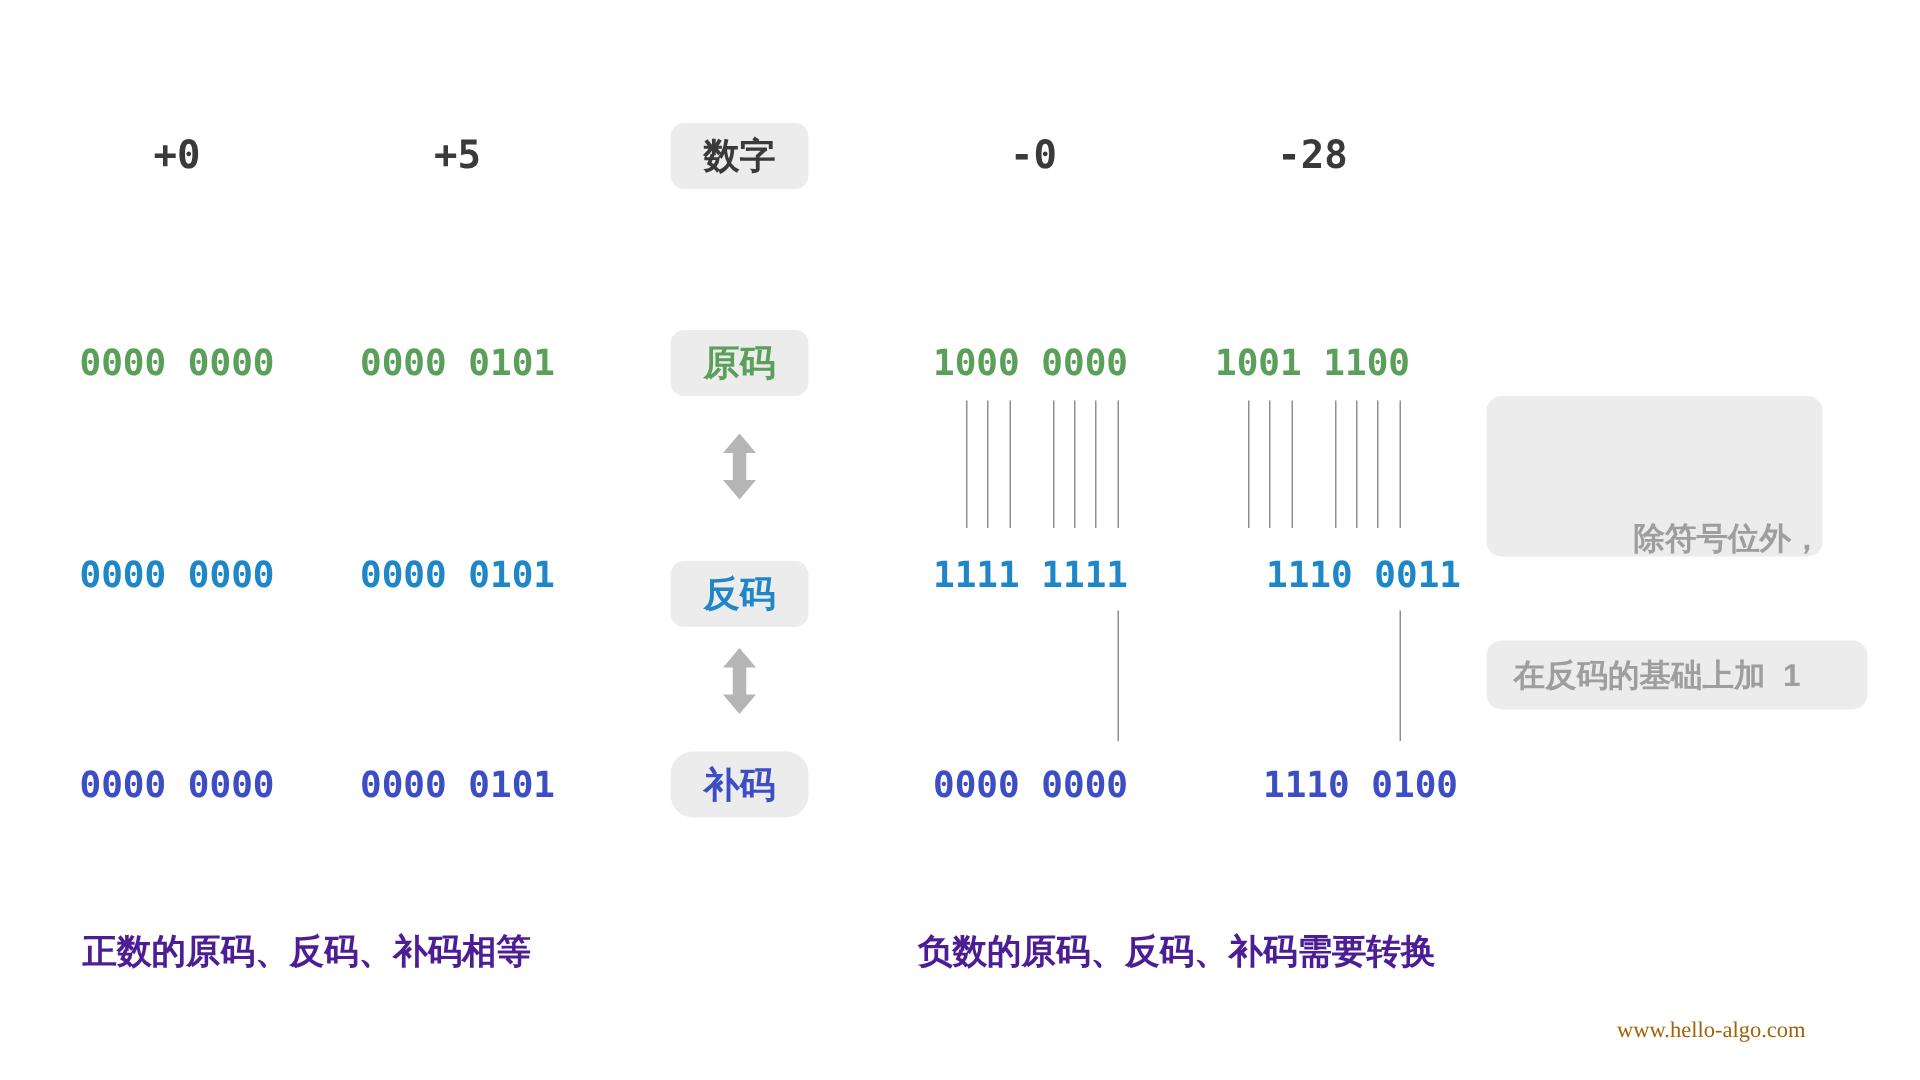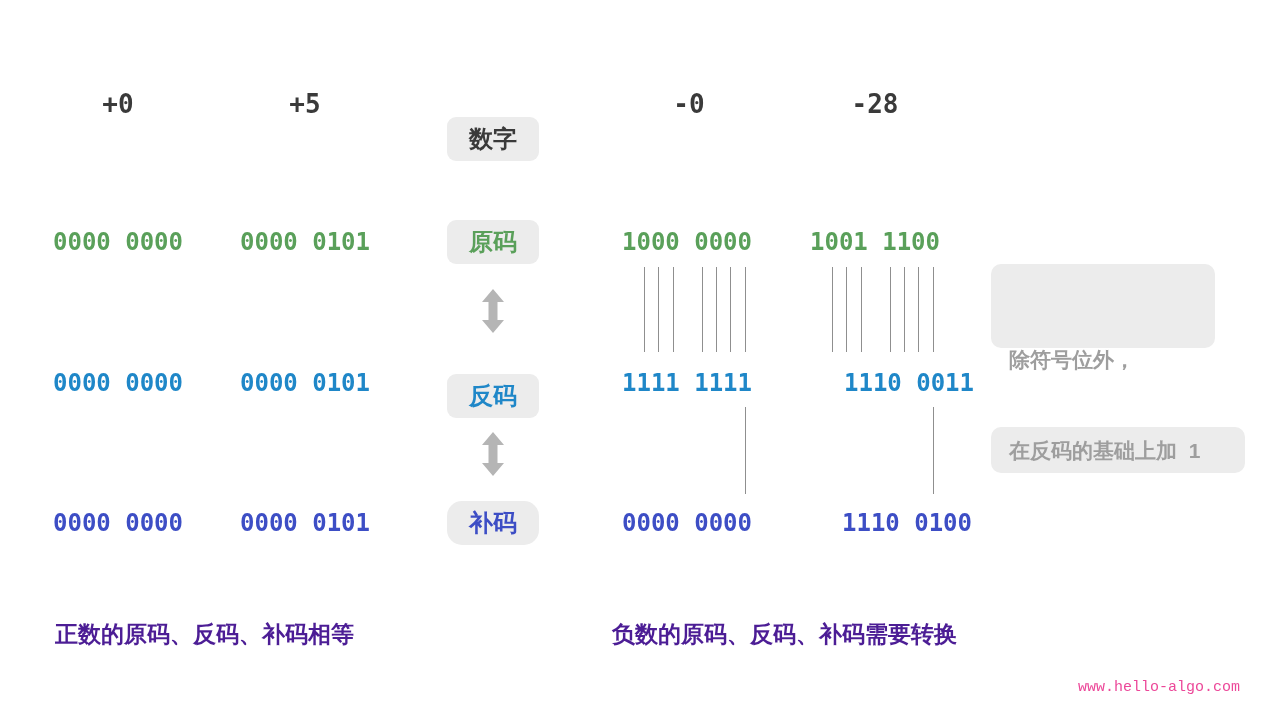--- a/index.html
+++ b/index.html
@@ -18,35 +18,35 @@
   .green{color:#5aa05a;}
   .blue{color:#1f87c8;}
   .indigo{color:#3d4ec5;}
   
   .badge{
     background:#ececec;border-radius:9px;height:44px;min-width:92px;
     display:flex;align-items:center;justify-content:center;
     font-weight:bold;font-size:24px;padding:0 18px;box-sizing:border-box;
     white-space:nowrap;
   }
-  .badge-dark{color:#3a3a3a;margin-top:35px;}
+  .badge-dark{color:#3a3a3a;}
   
   .tick{width:1px;background:#8f8f8f;}
   
   .callout{
     background:#ececec;border-radius:10px;color:#9e9e9e;font-weight:bold;
     font-size:21px;line-height:33px;box-sizing:border-box;white-space:pre;
   }
-  .callout-1{width:224px;height:84px;padding:13px 0 0 18px;}
+  .callout-1{width:224px;height:107px;padding:13px 0 0 18px;text-align:right;}
   .callout-2{width:254px;height:46px;padding:7px 0 0 18px;}
   
   .caption{color:#4c1d95;font-weight:bold;font-size:23px;white-space:nowrap;}
   .watermark{
-    font-family:Liberation Mono, monospace;
-    color:#ec4899;font-size:15px;white-space:nowrap;
+    font-family:Liberation Serif, serif;
+    color:#a16207;font-size:15px;white-space:nowrap;
   }
   .arrow-svg{display:block;}
 </style>
 </head>
 <body>
 
 <div class="abs center num hdr" style="left:118px;top:104px;">+0</div>
 <div class="abs center num hdr" style="left:305px;top:104px;">+5</div>
 <div class="abs center badge badge-dark" style="left:493px;top:104px;">数字</div>
 <div class="abs center num hdr" style="left:689px;top:104px;">-0</div>

